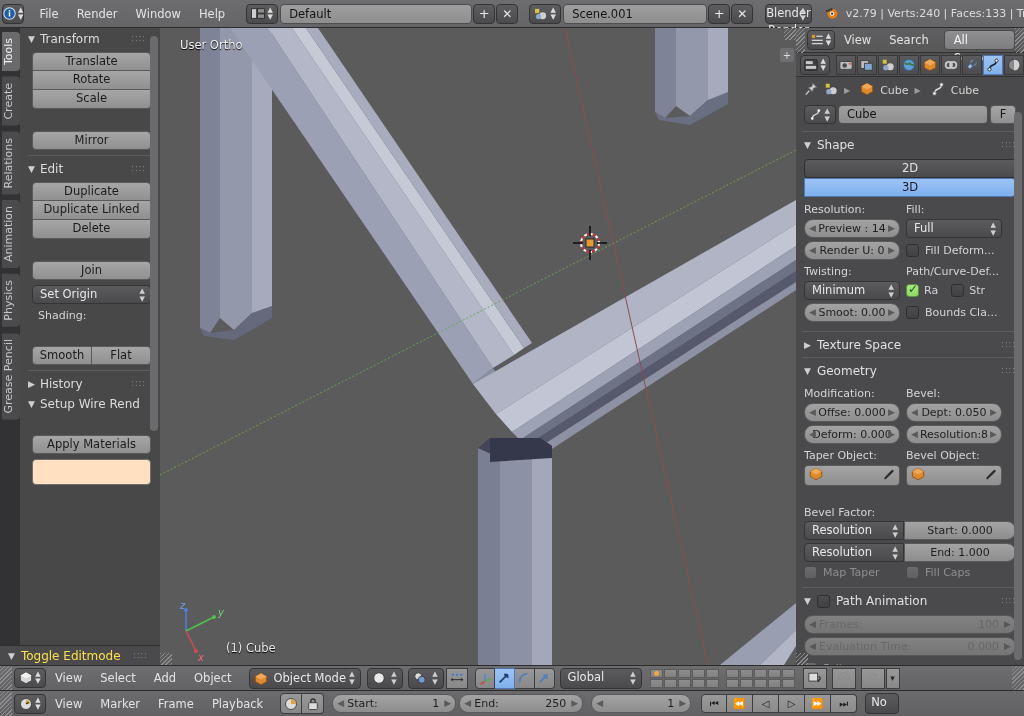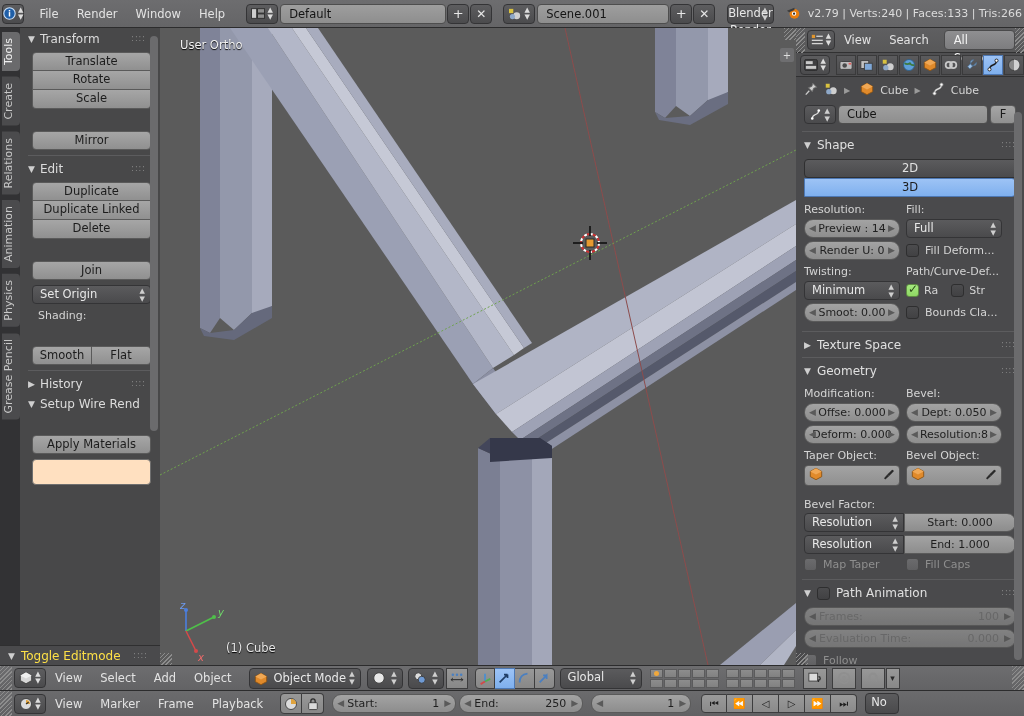--- a/index.html
+++ b/index.html
@@ -113,35 +113,35 @@
 
   <div style="display:flex;align-items:center;margin-left:12px;">
     <div class="tbtn" style="width:32px;height:20px;">
       <svg width="14" height="11" viewBox="0 0 16 12">
           <rect x="0.5" y="0.5" width="6" height="11" fill="#cfcfcf" stroke="#2b2b2b"></rect>
           <rect x="7.5" y="0.5" width="8" height="5" fill="#8e8e8e" stroke="#2b2b2b"></rect>
           <rect x="7.5" y="6.5" width="8" height="5" fill="#8e8e8e" stroke="#2b2b2b"></rect>
         </svg>
       <span style="font-size:7px;line-height:7px;color:#ddd;margin-left:2px;">▲<br>▼</span>
     </div>
-    <div class="textfield" style="width:166px;margin-left:2px;">Default</div>
+    <div class="textfield" style="width:192px;margin-left:2px;">Default</div>
     <div class="tbtn" style="width:22px;height:20px;margin-left:1px;color:#e8e8e8;font-size:13px;">+</div>
     <div class="tbtn" style="width:22px;height:20px;margin-left:1px;color:#e8e8e8;font-size:12px;">✕</div>
   </div>
 
   <div style="display:flex;align-items:center;margin-left:11px;">
     <div class="tbtn" style="width:32px;height:20px;">
       <svg width="14" height="12" viewBox="0 0 16 14">
           <rect x="1" y="1" width="5" height="5" fill="#d9c23f"></rect>
           <circle cx="10" cy="9" r="4" fill="#cfcfcf"></circle>
           <circle cx="5" cy="10" r="3" fill="#8ea8c8"></circle>
         </svg>
       <span style="font-size:7px;line-height:7px;color:#ddd;margin-left:2px;">▲<br>▼</span>
     </div>
-    <div class="textfield" style="width:132px;margin-left:2px;">Scene.001</div>
+    <div class="textfield" style="width:144px;margin-left:2px;">Scene.001</div>
     <div class="tbtn" style="width:22px;height:20px;margin-left:1px;color:#e8e8e8;font-size:13px;">+</div>
     <div class="tbtn" style="width:22px;height:20px;margin-left:1px;color:#e8e8e8;font-size:12px;">✕</div>
   </div>
 
   <div class="ddwn" style="width:102px;margin-left:12px;text-align:center;padding-left:0;line-height:17px;height:20px;">
     <span>Blender Render</span>
     <span class="spin">▲<br>▼</span>
   </div>
 
   <div style="display:flex;align-items:center;margin-left:12px;gap:7px;">
@@ -584,21 +584,21 @@
             <polygon points="8,1.5 14.5,5 14.5,11 8,14.5 1.5,11 1.5,5" fill="#e08a2b" stroke="#8a5213"></polygon>
             <polygon points="8,1.5 14.5,5 8,8.5 1.5,5" fill="#f0a855"></polygon>
           </svg></span>
       <span><svg width="13" height="13" viewBox="0 0 16 16">
             <path d="M12.5 2 a2 2 0 0 1 2 2 l-6 6 -2 -2z" fill="#2a2a2a"></path>
             <path d="M6.5 8 L8.5 10 L4 14 L2.5 12.5z" fill="#2a2a2a"></path>
           </svg></span>
     </div>
   </div>
 
-  <div style="padding:12px 8px 0 8px;" class="lbl">Bevel Factor:</div>
+  <div style="padding:20px 8px 0 8px;" class="lbl">Bevel Factor:</div>
 
   <div style="display:flex;padding:2px 8px 0 8px;gap:0;">
     <div class="ddwn" style="width:100px;border-radius:4px 0 0 4px;">
       <span>Resolution</span>
       <span class="spin">▲<br>▼</span>
     </div>
     <div class="pill" style="flex:1;border-radius:0 9px 9px 0;">
       <span>Start:   0.000</span>
     </div>
   </div>

